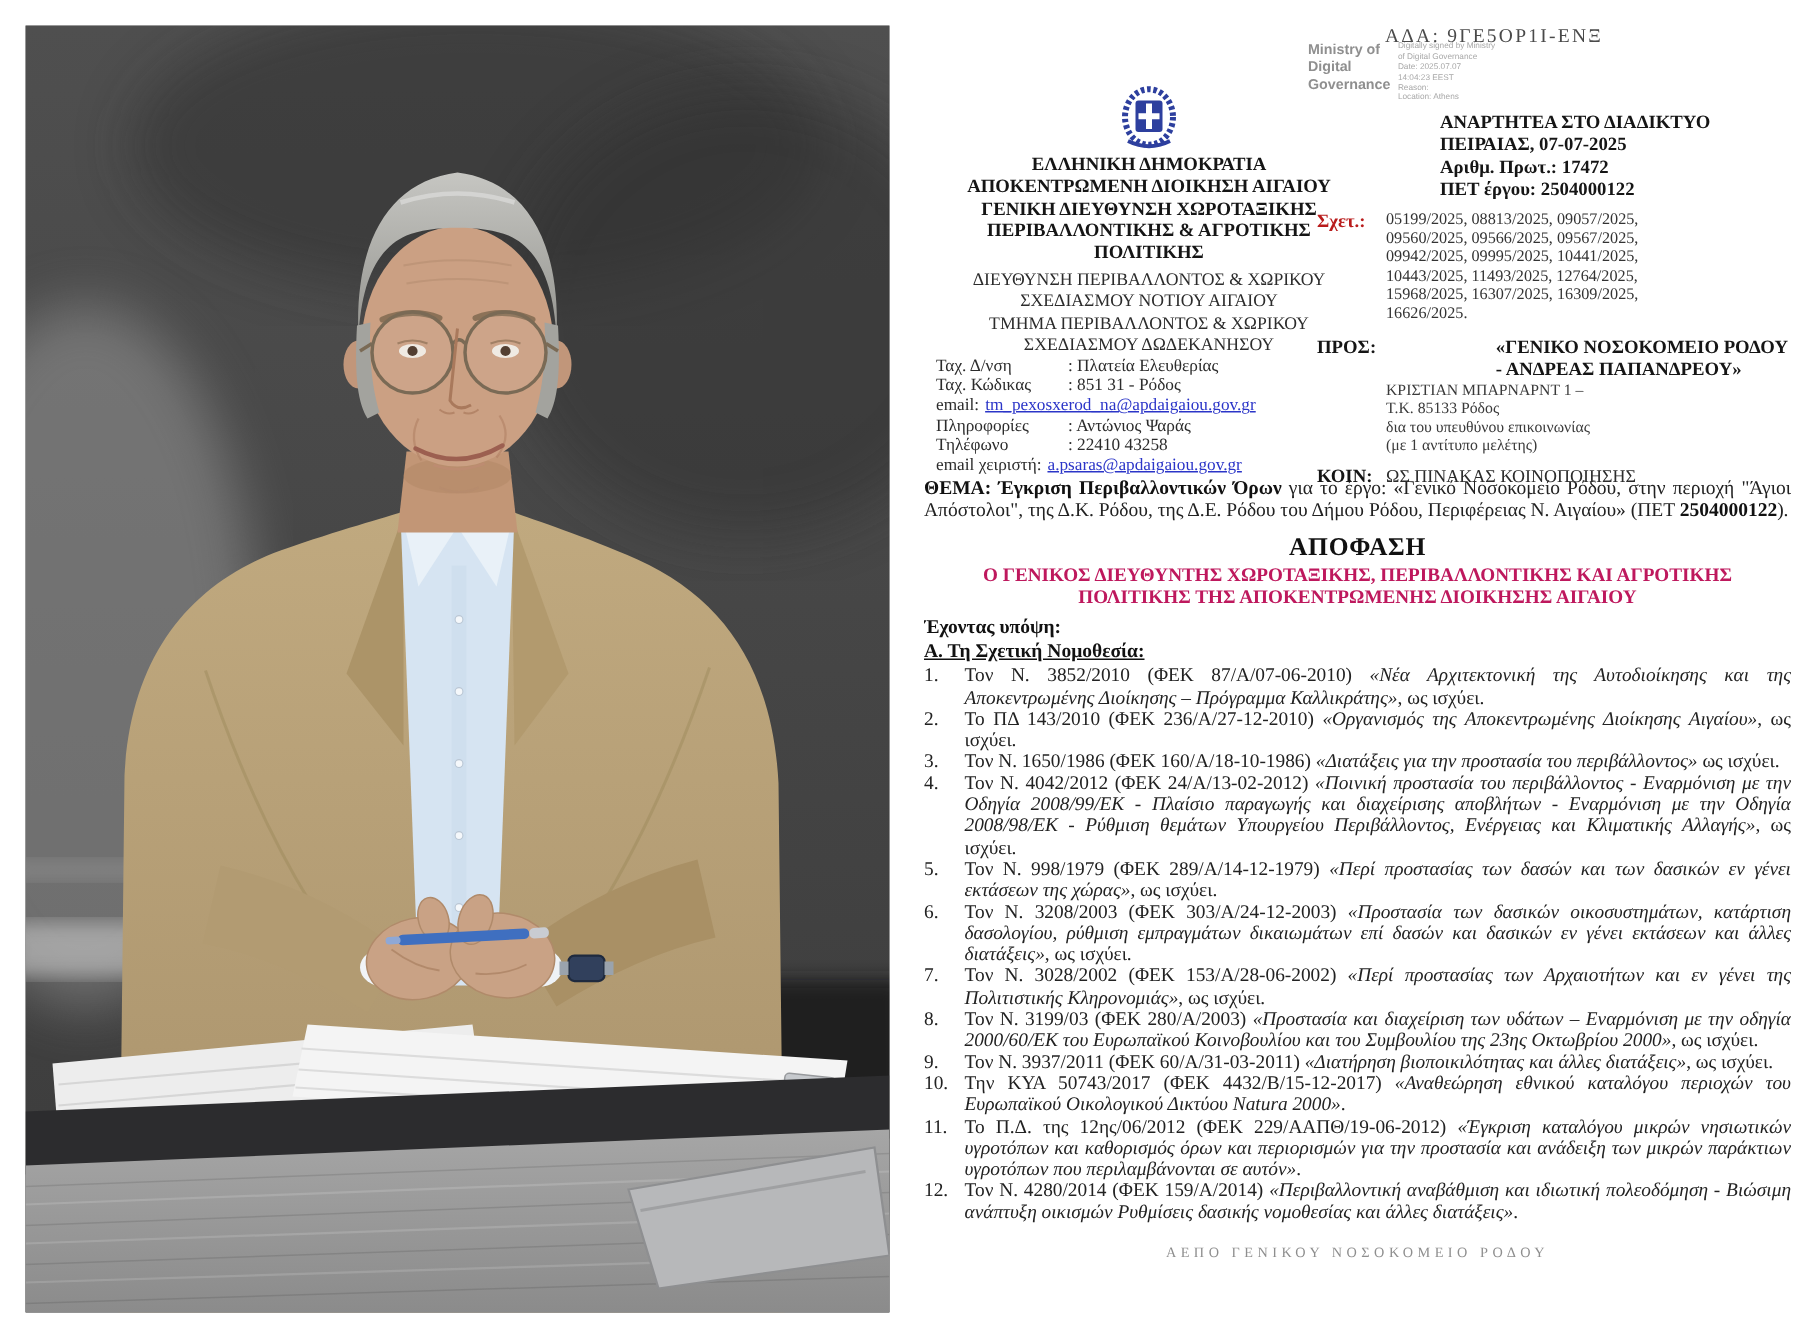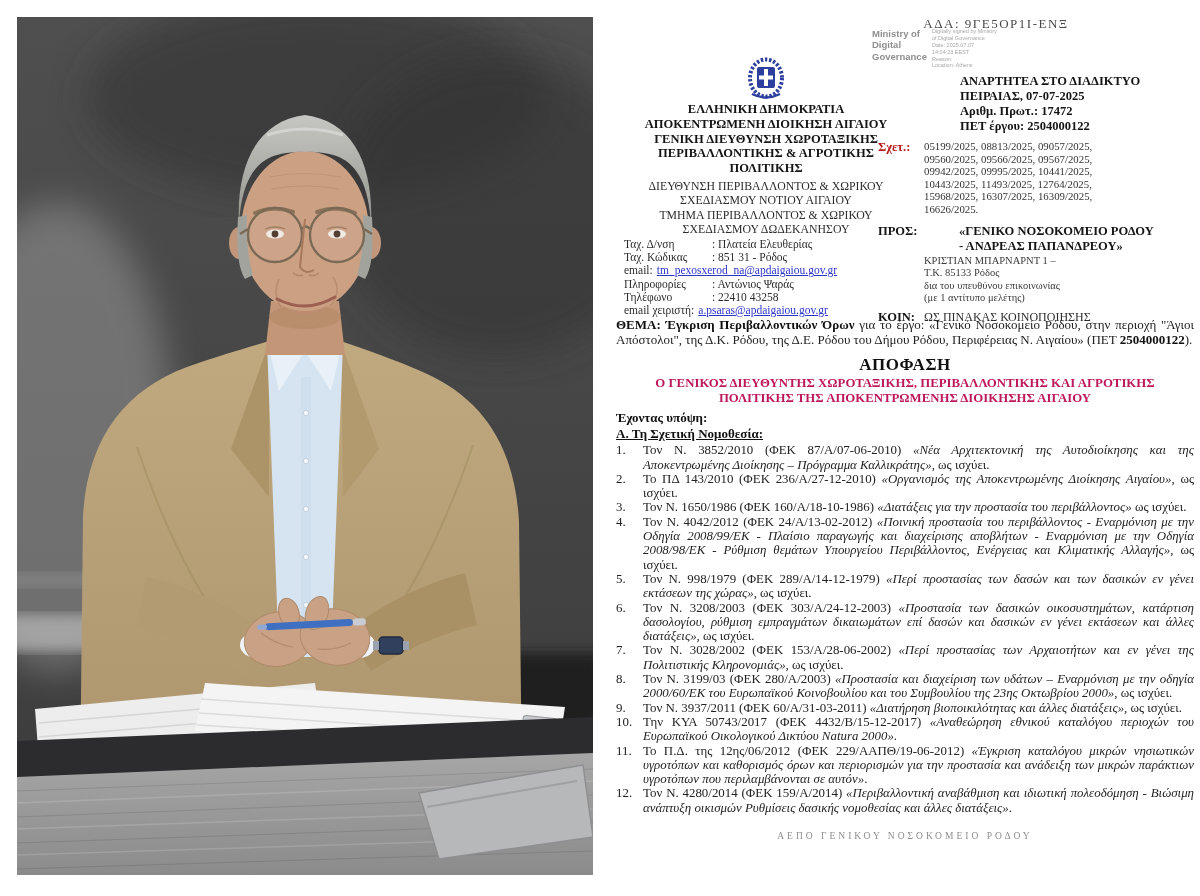--- a/index.html
+++ b/index.html
@@ -29,21 +29,21 @@
   .agency .sub-wrap{margin-top:3px;}
   .contact{position:absolute;top:224px;left:8px;width:300px;font-size:11.5px;
        line-height:13.2px;color:#2c2c2c;}
   .c-label{display:inline-block;width:88px;}
   .linkrow .c-label{width:auto;margin-right:4px;}
   .c-value.link{color:#2b35c8;text-decoration:underline;cursor:pointer;}
   .related{position:absolute;top:126px;left:262px;width:312px;}
   .rel-label{position:absolute;left:0;top:0;font-weight:bold;font-size:12.5px;color:#b91c1c;}
   .rel-lines{margin-left:46px;font-size:10.8px;line-height:12.6px;color:#333;}
   .recipient{position:absolute;top:210px;left:262px;width:314px;}
-  .to-row{display:flex;}
+  .to-row{display:flex;justify-content:space-between;}
   .to-label{font-weight:bold;font-size:12.5px;width:46px;flex:none;color:#151515;}
   .to-name{font-weight:bold;font-size:12.5px;line-height:1.18;color:#151515;margin-left:35px;}
   .to-details{margin-left:46px;font-size:10.5px;line-height:1.2;color:#3a3a3a;margin-top:1px;}
   .cc-row{display:flex;margin-top:5px;}
   .cc-label{font-weight:bold;font-size:12.5px;width:46px;flex:none;color:#151515;}
   .cc-value{font-size:12px;color:#2c2c2c;}
   .thema{text-align:justify;font-size:13px;line-height:14.8px;color:#222;}
   .thema b{color:#111;}
   .apofasi{text-align:center;font-weight:bold;font-size:17px;letter-spacing:.5px;
        margin:7px 0 1px;color:#111;}

